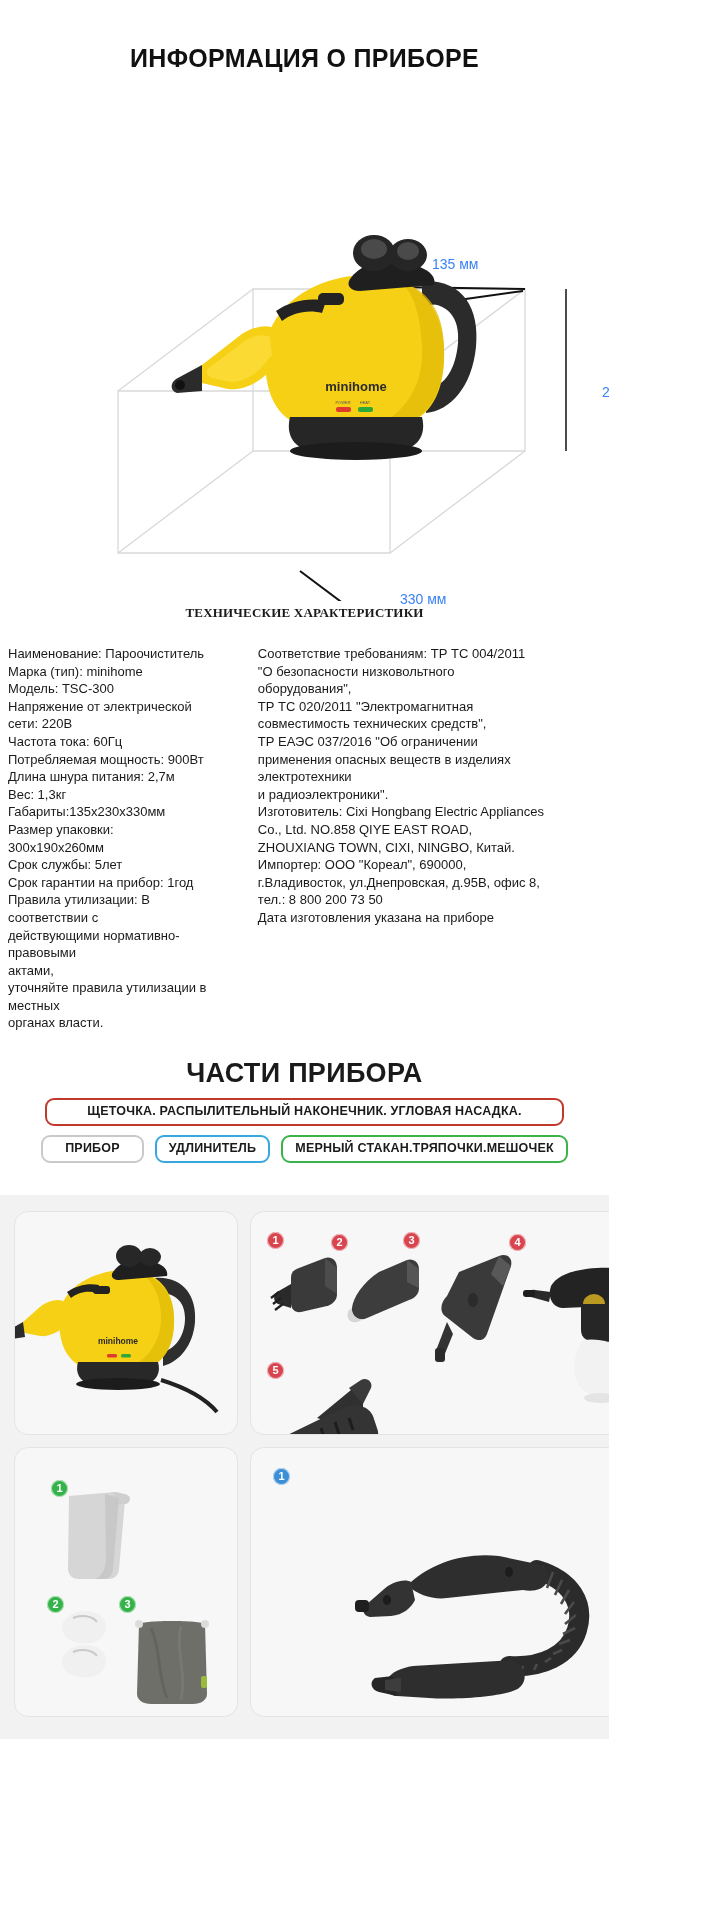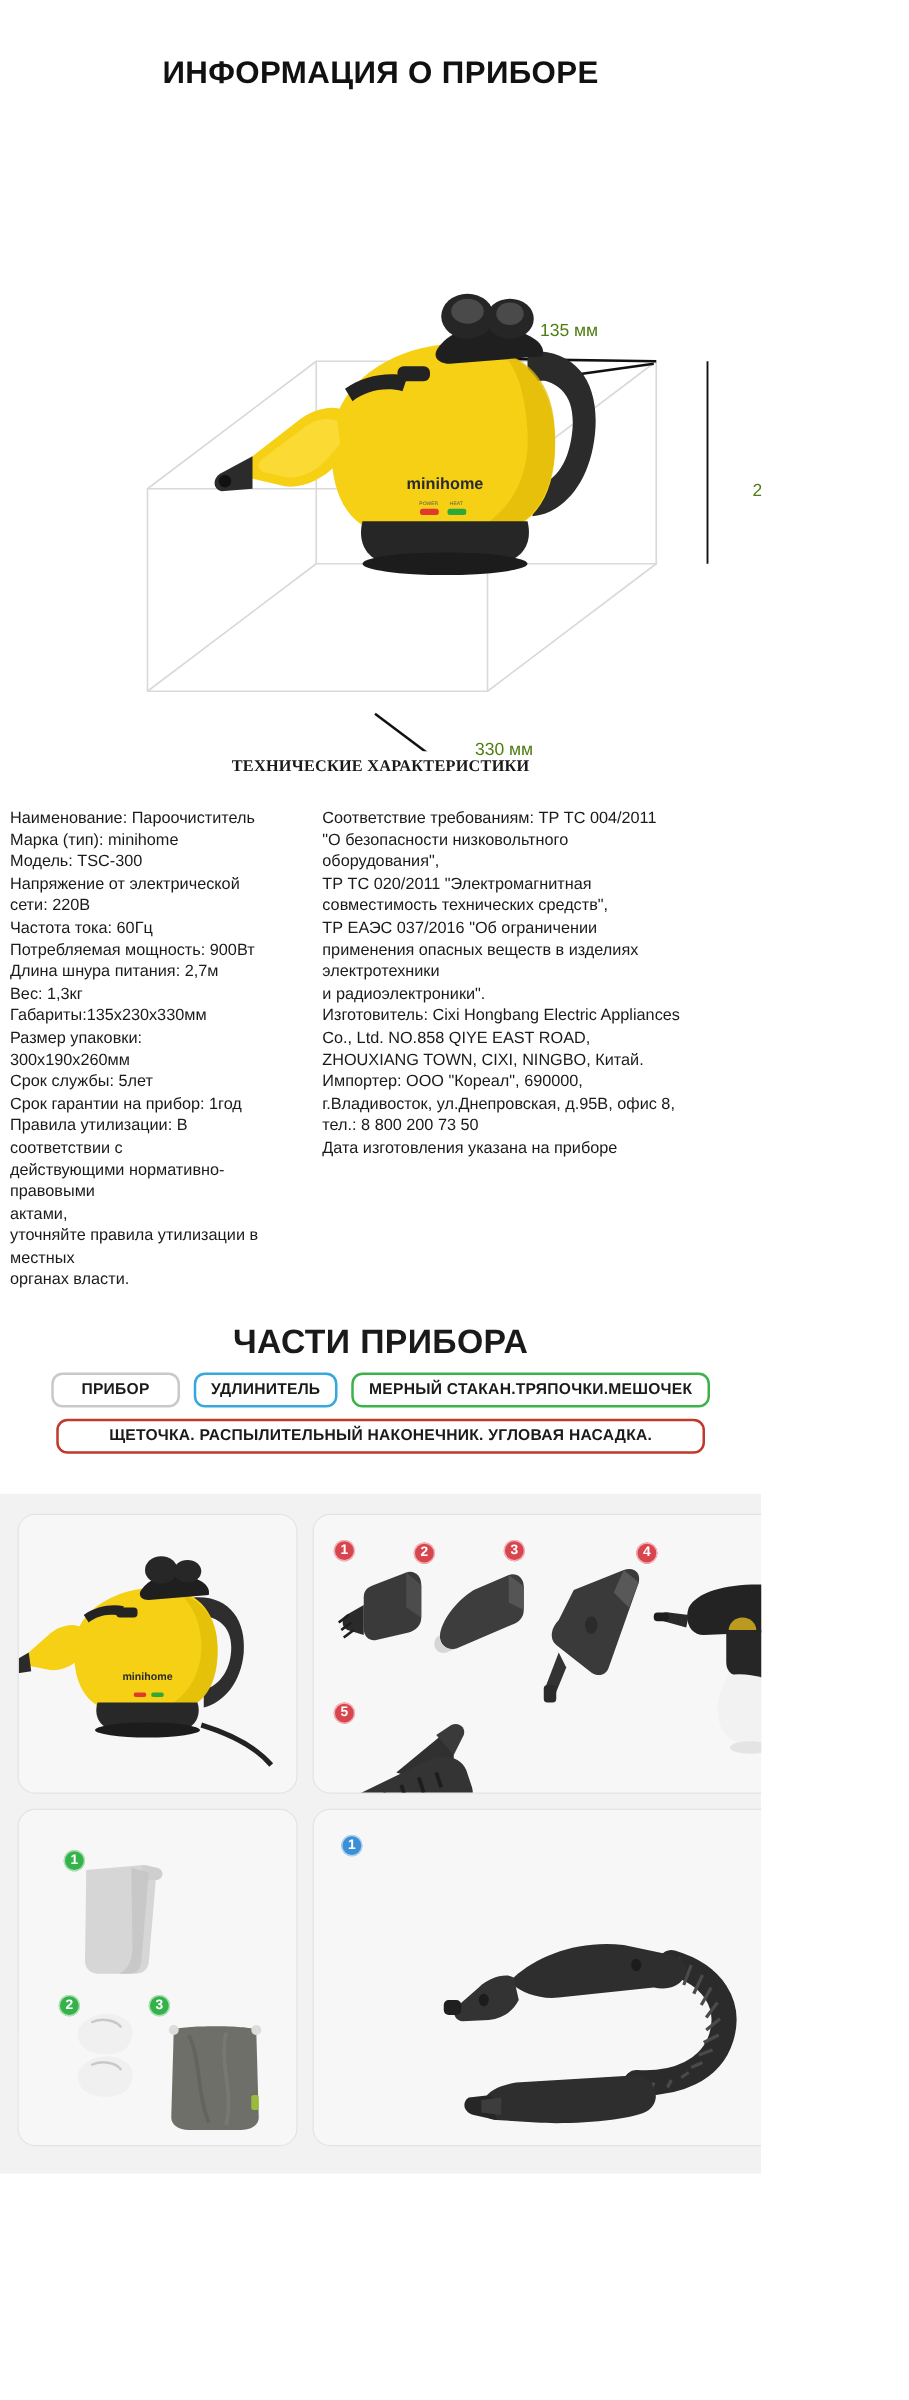--- a/index.html
+++ b/index.html
@@ -26,26 +26,26 @@
   
   .diagram-wrap {
     position: relative;
     height: 500px;
     margin-top: 28px;
   }
   .dim-box-svg { position:absolute; left:0; top:0; }
   .dim-label {
     position:absolute;
     font-size:14px;
-    color:#4d7c0f;
+    color:#3b82f6;
     white-space:nowrap;
   }
   .dim-135 { left:432px; top:155px; }
   .dim-230 { left:602px; top:283px; }
-  .dim-330 { left:380px; top:490px; }
+  .dim-330 { left:400px; top:490px; }
 
   
   .cleaner { position:absolute; left:150px; top:60px; width:380px; height:330px; }
 
   
   .specs-title {
     text-align:center;
     font-size:13px;
     font-weight:bold;
     margin-top: 4px;
@@ -250,27 +250,27 @@
 ZHOUXIANG TOWN, CIXI, NINGBO, Китай.
 Импортер: ООО "Кореал", 690000,
 г.Владивосток, ул.Днепровская, д.95В, офис 8,
 тел.: 8 800 200 73 50
 Дата изготовления указана на приборе</div>
   </div>
 
   <div class="parts-title">ЧАСТИ ПРИБОРА</div>
 
   <div class="tag-row">
+    <div class="tag red wide2">ЩЕТОЧКА.   РАСПЫЛИТЕЛЬНЫЙ НАКОНЕЧНИК.   УГЛОВАЯ НАСАДКА.</div>
+  </div>
+
+  <div class="tag-row">
     <div class="tag gray wide1">ПРИБОР</div>
     <div class="tag blue">УДЛИНИТЕЛЬ</div>
     <div class="tag green">МЕРНЫЙ СТАКАН.ТРЯПОЧКИ.МЕШОЧЕК</div>
-  </div>
-
-  <div class="tag-row">
-    <div class="tag red wide2">ЩЕТОЧКА.   РАСПЫЛИТЕЛЬНЫЙ НАКОНЕЧНИК.   УГЛОВАЯ НАСАДКА.</div>
   </div>
 
 
   <div class="gallery">
 
     <div class="panel">
       <svg viewBox="0 0 224 224" width="224" height="224">
         <path d="M140,66 C168,64 182,84 180,110 C178,134 164,150 148,154 L148,140
                  C162,136 170,122 170,106 C170,88 158,80 140,80 Z" fill="#2e2e2e"></path>
         <path d="M46,96 C52,74 78,60 106,58 C140,56 158,76 159,104

